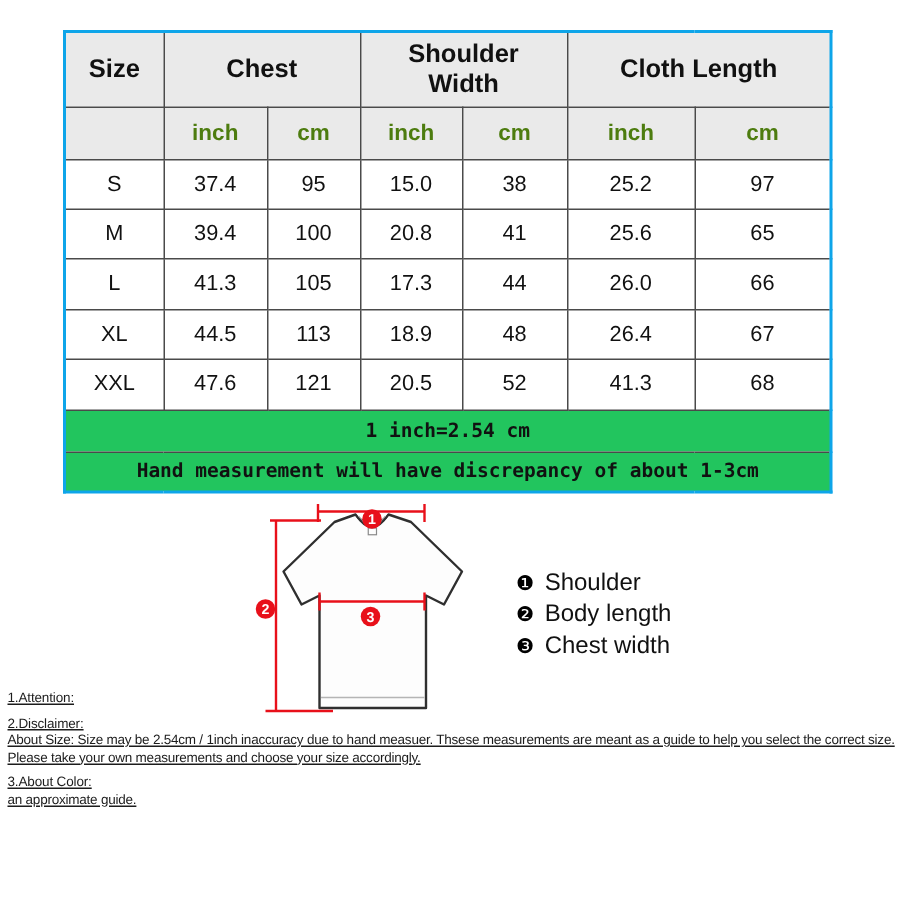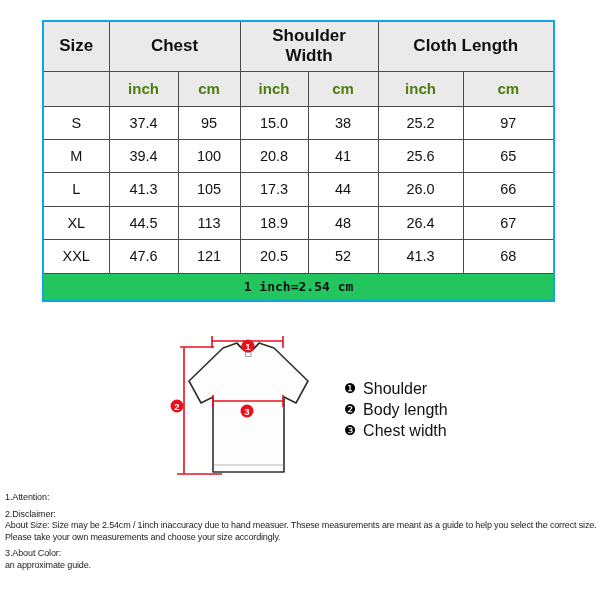--- a/index.html
+++ b/index.html
@@ -21,21 +21,21 @@
   .wrap-narrow{display:inline-block;width:80px;line-height:1.2;}
 
   
   #shirt-svg{position:absolute;left:160px;top:335px;}
   .legend{position:absolute;left:344px;top:378px;}
   .legend-item{display:flex;align-items:center;height:21px;}
   .legend-marker{font-size:13.5px;margin-right:7px;color:#000;line-height:1;}
   .legend-label{font-size:16px;color:#111;}
 
   
-  .footnotes{position:absolute;left:5px;top:492px;width:594px;}
+  .footnotes{position:absolute;left:5px;top:460px;width:594px;text-decoration:underline;}
   .fn-section{margin-bottom:5px;}
   .fn-heading{font-size:9px;line-height:11.5px;white-space:nowrap;letter-spacing:-0.1px;}
   .fn-line{font-size:9px;line-height:11.5px;white-space:nowrap;letter-spacing:-0.15px;}
 </style>
 </head>
 <body>
 
 <div id="screen">
 
   <table class="size-table">
@@ -105,20 +105,23 @@
         <td>47.6</td>
         <td>121</td>
         <td>20.5</td>
         <td>52</td>
         <td>41.3</td>
         <td>68</td>
       </tr>
       <tr class="note-row" style="height:28px;">
         <td colspan="7">1 inch=2.54 cm</td>
       </tr>
+      <tr class="note-row" style="height:27px;">
+        <td colspan="7">Hand measurement will have discrepancy of about 1-3cm</td>
+      </tr>
     </tbody>
   </table>
 
   <svg id="shirt-svg" width="185" height="146" viewBox="0 0 185 146">
 
     <g>
       <path d="M 77,8 C 81,15 95,15 99,8 L 114,13 L 148,46 L 136,68 L 124,62 L 124,137 L 53,137 L 53,62 L 41,68 L 29,46 L 63,13 Z" fill="#fdfdfd" stroke="#2f2f2f" stroke-width="1.6" stroke-linejoin="round"></path>
 
       <path d="M 77,8 Q 88,25 99,8" fill="none" stroke="#2f2f2f" stroke-width="1.2"></path>
       <path d="M 79,9 Q 88,21 97,9" fill="none" stroke="#9a9a9a" stroke-width="0.8"></path>

